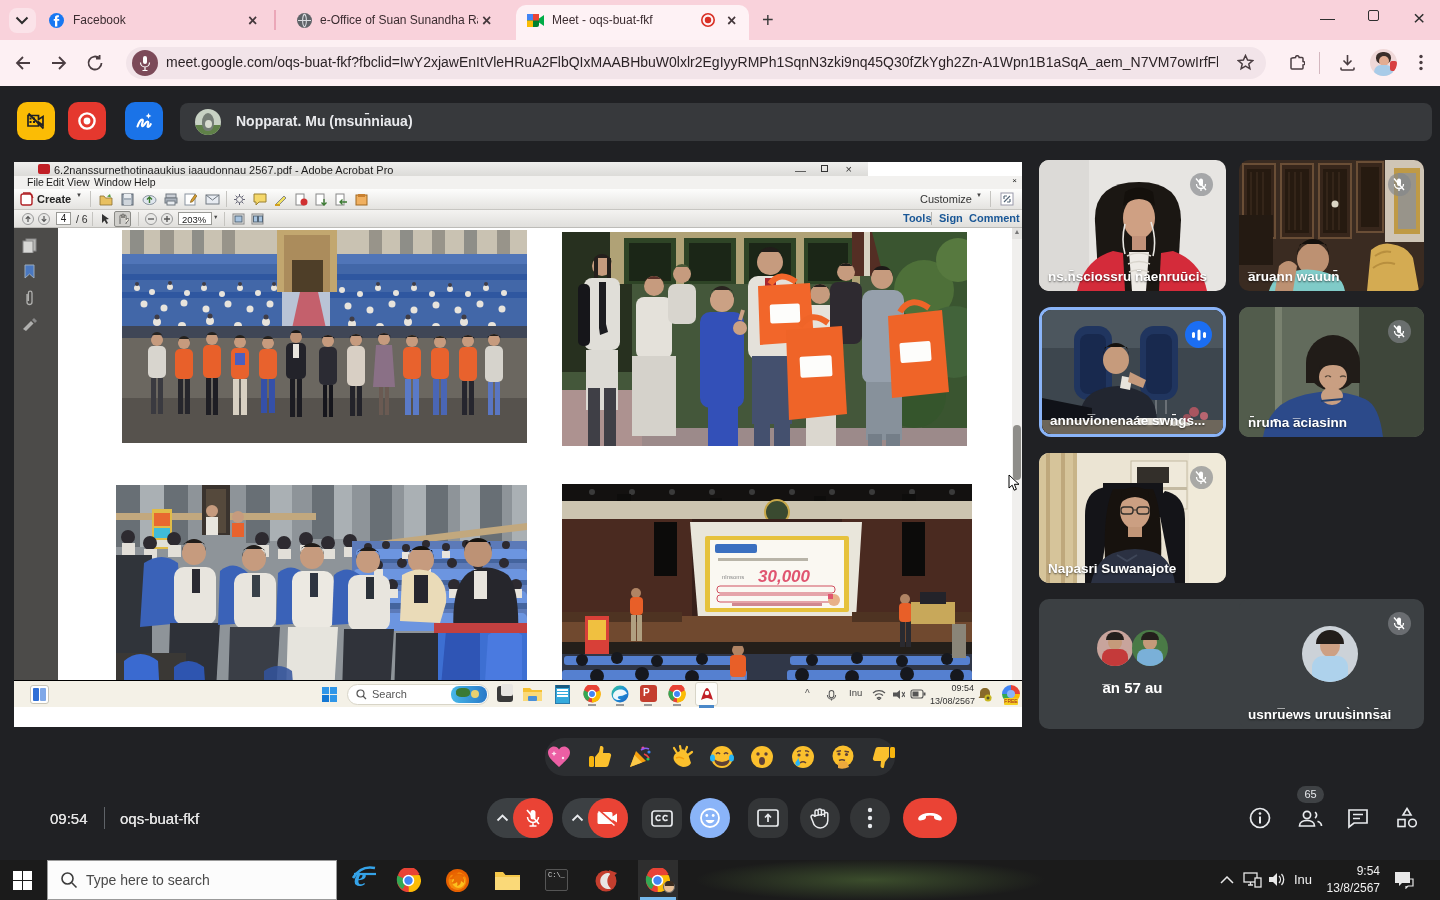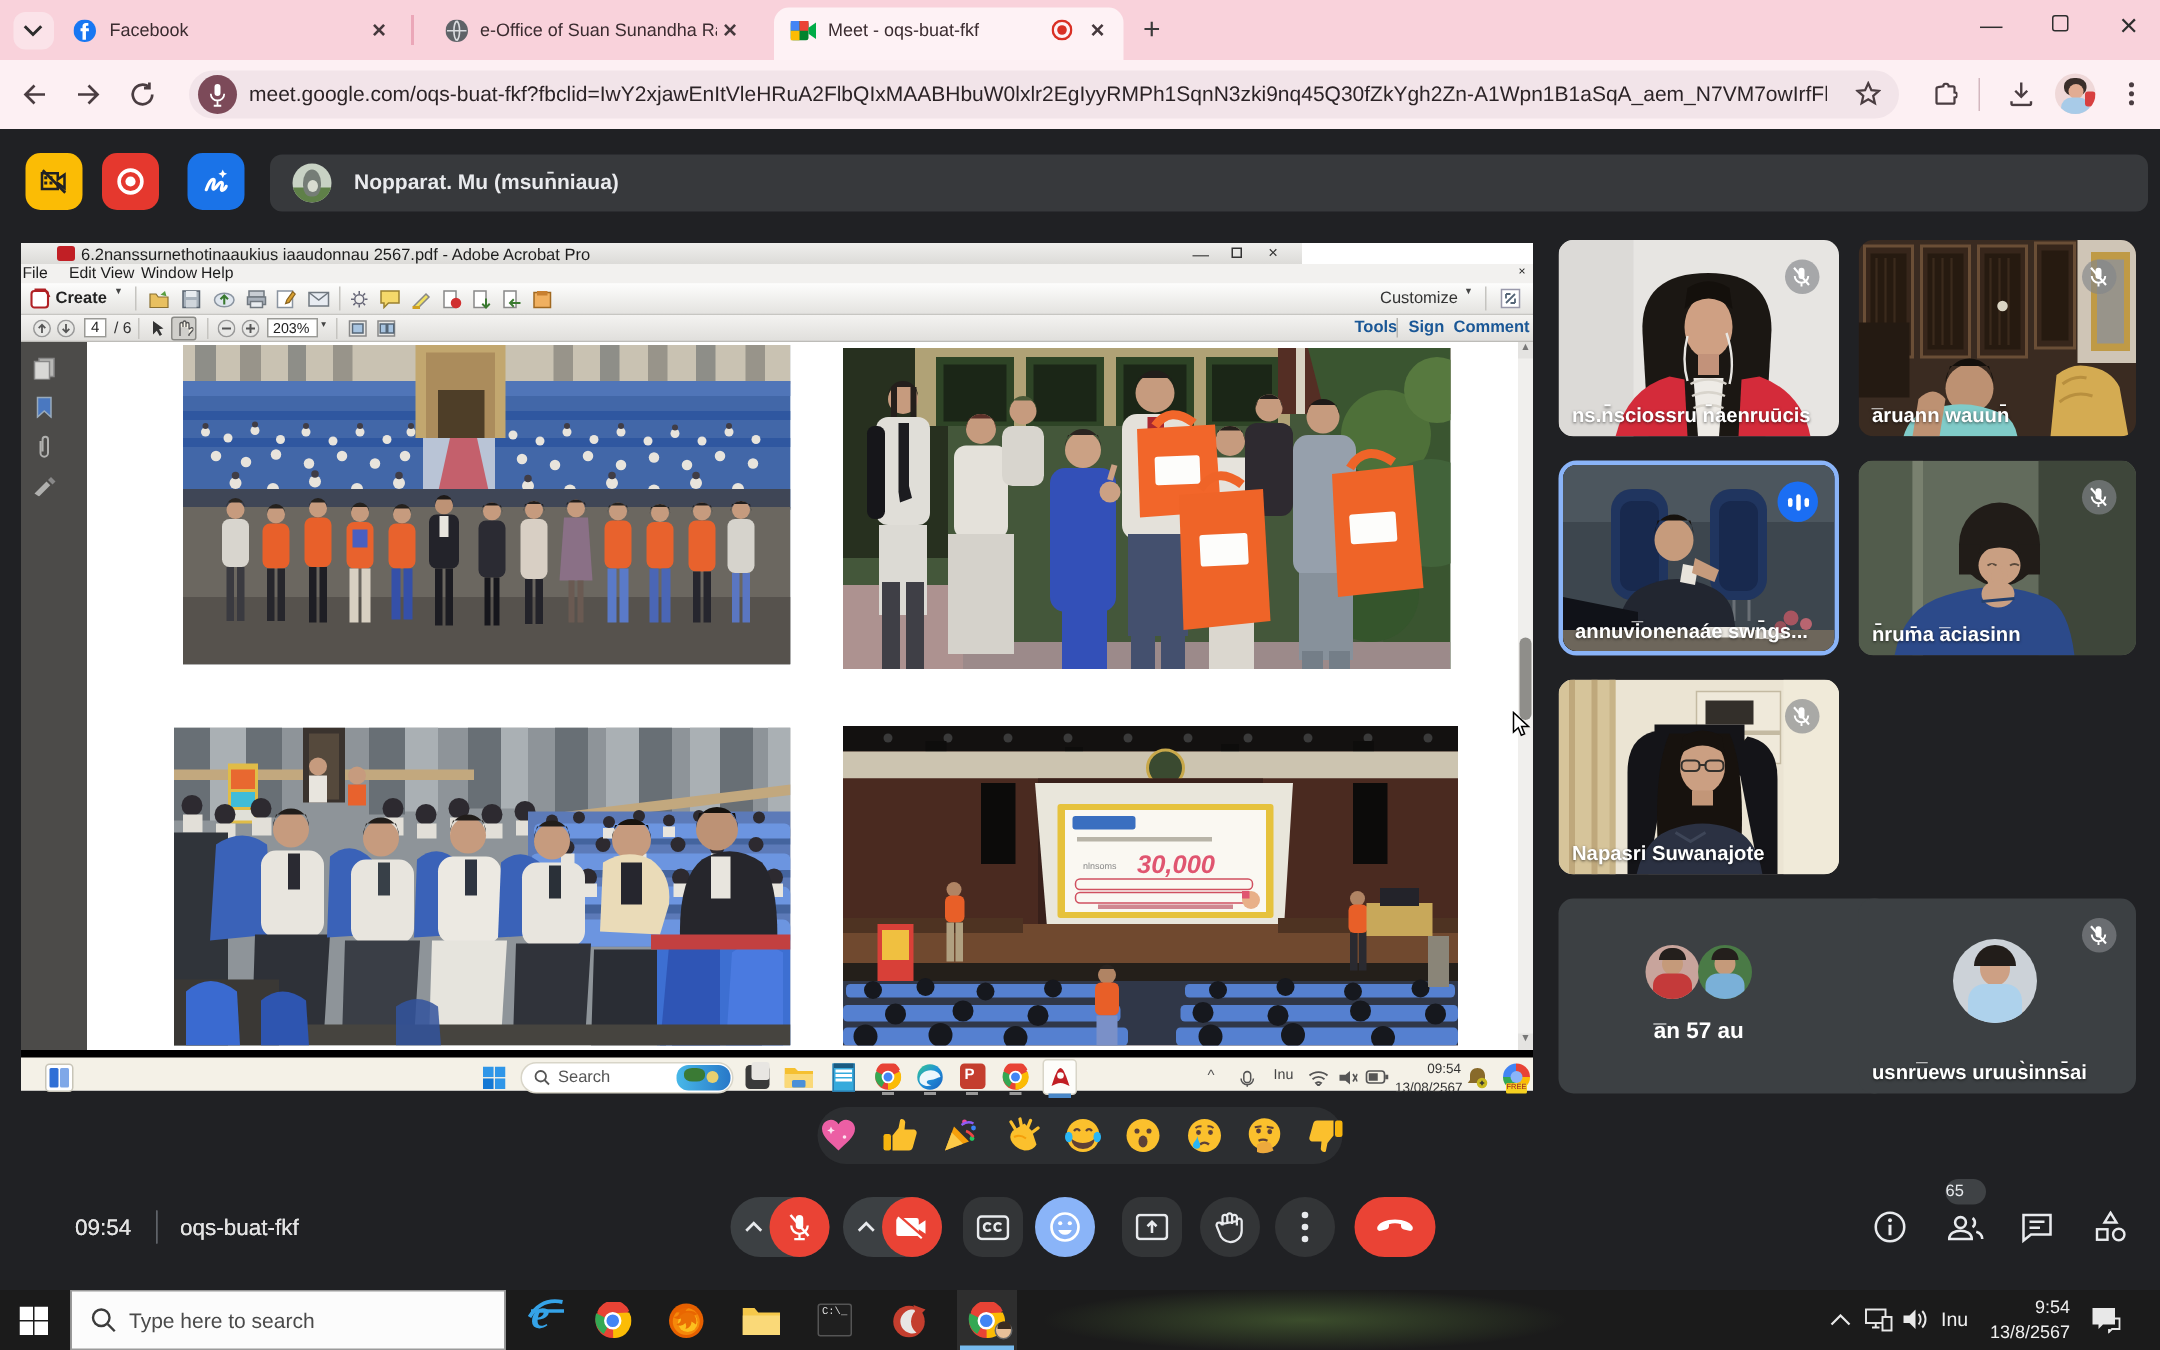--- a/index.html
+++ b/index.html
@@ -19,21 +19,21 @@
 #prespill{left:180px;top:17px;width:1252px;height:38px;background:#37393c;border-radius:8px}
 
 #share{left:14px;top:76px;width:1008px;height:565px;background:#fff}
 #stitle{left:0;top:0;width:854px;height:14px;background:linear-gradient(#efefed,#dcdbd8);font-size:11px;color:#1c1c1c}
 #smenu{left:0;top:14px;width:1008px;height:13px;background:#f2f1ef;font-size:10.5px;color:#1c1c1c}
 #stb1{left:0;top:27px;width:1008px;height:21px;background:linear-gradient(#fdfdfc,#e4e3e0);border-bottom:1px solid #c7c6c2}
 #stb2{left:0;top:48px;width:1008px;height:18px;background:linear-gradient(#f4f3f1,#e0dfdc);border-bottom:1px solid #bdbcb8}
 #sside{left:0;top:66px;width:44px;height:472px;background:#4c4b49}
 #spage{left:44px;top:66px;width:954px;height:472px;background:#fff}
 #sscroll{left:998px;top:66px;width:10px;height:472px;background:#f0efed}
-#sbar{left:0;top:538px;width:1008px;height:27px;background:#f4f1e7;border-top:5px solid #000000}
+#sbar{left:0;top:518px;width:1008px;height:27px;background:#f4f1e7;border-top:1px solid #000000}
 
 .tile{border-radius:10px;overflow:hidden}
 .tname{position:absolute;left:9px;bottom:7px;color:#fff;font-size:13.5px;font-weight:bold;text-shadow:0 1px 2px rgba(0,0,0,.6);white-space:nowrap}
 .micoff{position:absolute;top:13px;right:13px;width:23px;height:23px;border-radius:50%;background:rgba(130,134,138,.65)}
 .red{background:#ea4335}
 </style></head>
 <body>
 
 <div class="abs" id="tabbar"></div>
 <div class="abs" style="left:9px;top:8px;width:27px;height:25px;background:#fbe3e9;border-radius:8px"></div>
@@ -140,21 +140,21 @@
 
   <div class="abs" id="share">
     <div class="abs" id="stitle">
         <span style="position:absolute;left:24px;top:2px;width:12px;height:10px;background:#c11f25;border-radius:2px"></span>
         <span style="position:absolute;left:40px;top:2px">6.2nanssurnethotinaaukius iaaudonnau 2567.pdf - Adobe Acrobat Pro</span>
         <span style="position:absolute;right:62px;top:2px;color:#333">—</span>
         <span style="position:absolute;right:40px;top:3px;width:7px;height:7px;border:1.2px solid #333"></span>
         <span style="position:absolute;right:16px;top:1px;color:#333">×</span>
       </div>
     <div class="abs" id="smenu">
-        <span style="position:absolute;left:1px">File</span>
+        <span style="position:absolute;left:13px">File</span>
         <span style="position:absolute;left:32px">Edit</span>
         <span style="position:absolute;left:53px">View</span>
         <span style="position:absolute;left:80px">Window</span>
         <span style="position:absolute;left:120px">Help</span>
         <span style="position:absolute;right:5px;top:0;font-size:8px">×</span>
       </div>
     <div class="abs" id="stb1">
       <svg class="abs" style="left:6px;top:3px" width="14" height="14" viewBox="0 0 14 14">
           <rect x="1" y="2" width="11" height="11" rx="2" fill="#fff" stroke="#b02024" stroke-width="1.4"></rect>
           <path d="M3 1h7l3 5" fill="none" stroke="#b02024" stroke-width="1.4"></path>
@@ -1213,21 +1213,21 @@
     </svg>
   <div class="abs red" style="left:903px;top:712px;width:54px;height:40px;border-radius:20px"></div>
   <svg class="abs" style="left:917px;top:726px" width="26" height="12" viewBox="0 0 26 12">
       <path d="M13 1C7 1 3 3 1.5 5.5c-1 1.7.2 3.5 2 3l3.5-.8c1.2-.3 2-1.2 2-2.4V4.1c2.6-.7 5.4-.7 8 0v1.2c0 1.2.8 2.1 2 2.4l3.5.8c1.8.5 3-1.3 2-3C23 3 19 1 13 1z" fill="#fff"></path>
     </svg>
   <svg class="abs" style="left:1249px;top:721px" width="22" height="22" viewBox="0 0 22 22">
       <circle cx="11" cy="11" r="9.5" fill="none" stroke="#e8eaed" stroke-width="1.7"></circle>
       <rect x="10" y="9.5" width="2" height="7" fill="#e8eaed"></rect>
       <circle cx="11" cy="6.5" r="1.3" fill="#e8eaed"></circle>
     </svg>
-  <div class="abs" style="left:1297px;top:700px;width:27px;height:17px;border-radius:9px;background:#3f4245;color:#e8eaed;font-size:11px;text-align:left;line-height:17px">65</div>
+  <div class="abs" style="left:1297px;top:700px;width:27px;height:17px;border-radius:9px;background:#3f4245;color:#e8eaed;font-size:11px;text-align:center;line-height:17px">65</div>
   <svg class="abs" style="left:1297px;top:723px" width="27" height="19" viewBox="0 0 27 19">
       <circle cx="10" cy="6" r="3.6" fill="none" stroke="#e8eaed" stroke-width="1.7"></circle>
       <path d="M2.5 17c0-4 4-5.5 7.5-5.5s7.5 1.5 7.5 5.5z" fill="none" stroke="#e8eaed" stroke-width="1.7"></path>
       <path d="M18 3.1a3.6 3.6 0 0 1 0 6M20.5 12.2c2.2.7 4 2.1 4 4.8" fill="none" stroke="#e8eaed" stroke-width="1.7"></path>
     </svg>
   <svg class="abs" style="left:1347px;top:722px" width="22" height="21" viewBox="0 0 22 21">
       <path d="M2 2h18v13H7l-5 4z" fill="none" stroke="#e8eaed" stroke-width="1.7"></path>
       <path d="M6 6.5h10M6 10.5h7" stroke="#e8eaed" stroke-width="1.6"></path>
     </svg>
   <svg class="abs" style="left:1396px;top:721px" width="22" height="22" viewBox="0 0 22 22">

